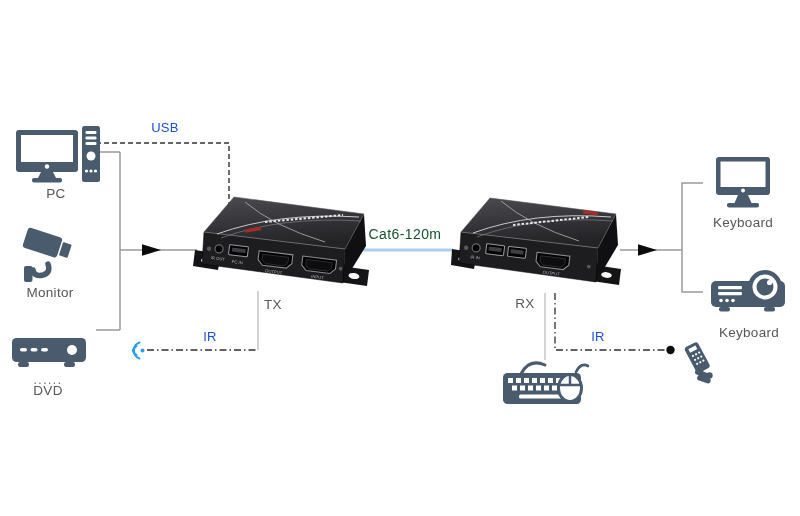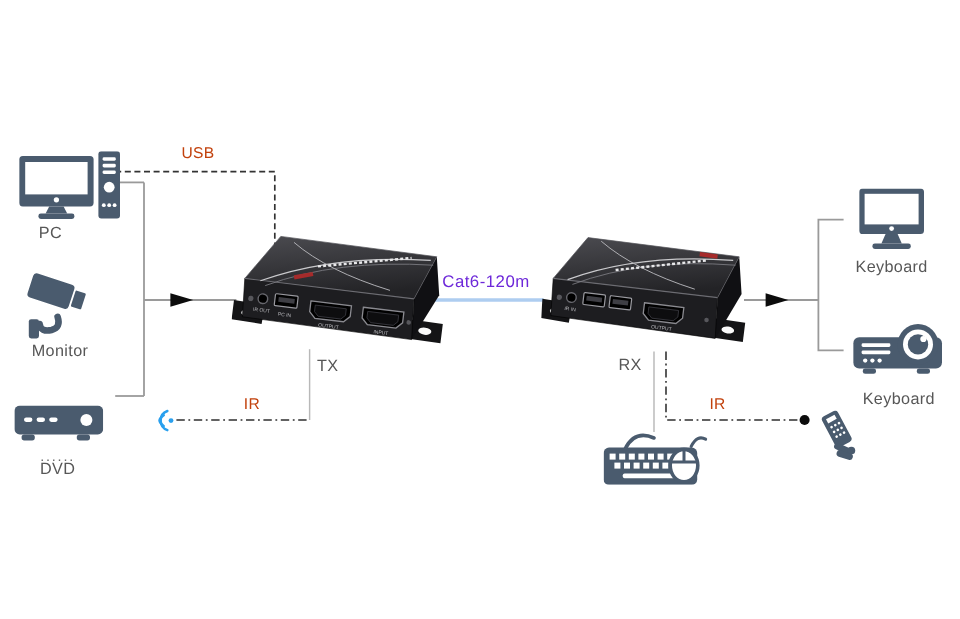--- a/index.html
+++ b/index.html
@@ -5,22 +5,22 @@
   html,body{margin:0;padding:0;background:#fff;}
   #stage{
     position:relative;width:800px;height:516px;background:#ffffff;overflow:hidden;
     font-family:"Liberation Sans","DejaVu Sans",sans-serif;
   }
   .abs{position:absolute;}
   .lbl{
     position:absolute;text-align:center;color:#575757;font-size:13.5px;
     letter-spacing:.3px;line-height:1.1;
   }
-  .lbl.small{font-size:13px;color:#c2410c;}
-  .lbl.cable{color:#6d28d9;font-size:14px;letter-spacing:.4px;}
+  .lbl.small{font-size:13px;color:#1d4ed8;}
+  .lbl.cable{color:#14532d;font-size:14px;letter-spacing:.4px;}
   .lbl.dots{font-size:12px;color:#6a6a6a;letter-spacing:1.5px;line-height:.6;}
   svg{display:block;}
 </style>
 </head>
 <body>
 
 <div id="stage">
 
   <svg class="abs" style="left:0;top:0" width="800" height="516" viewBox="0 0 800 516">
 
@@ -236,21 +236,21 @@
         <circle cx="14.5" cy="21" r="1.1"></circle>
           <circle cx="18" cy="21" r="1.1"></circle>
           <circle cx="21.5" cy="21" r="1.1"></circle>
       </g>
     </g>
     <rect x="14" y="29" width="15" height="5.5" rx="2.7" transform="rotate(24 21 31)"></rect>
     <rect x="16" y="34.5" width="14" height="5.5" rx="2.7" transform="rotate(18 23 37)"></rect>
     <circle cx="28.5" cy="33.5" r="3.2"></circle>
   </svg>
 
-  <div class="lbl" style="left:12px;top:187px;width:60px">PC</div>
+  <div class="lbl" style="left:26px;top:187px;width:60px">PC</div>
   <div class="lbl" style="left:10px;top:286px;width:80px">Monitor</div>
   <div class="lbl" style="left:18px;top:384px;width:60px">DVD</div>
   <div class="lbl dots" style="left:18px;top:377px;width:60px">......</div>
 
   <div class="lbl small" style="left:135px;top:121px;width:60px">USB</div>
   <div class="lbl small" style="left:180px;top:330px;width:60px">IR</div>
   <div class="lbl small" style="left:568px;top:330px;width:60px">IR</div>
   <div class="lbl cable" style="left:350px;top:227px;width:110px">Cat6-120m</div>
 
   <div class="lbl" style="left:245px;top:298px;width:56px">TX</div>

